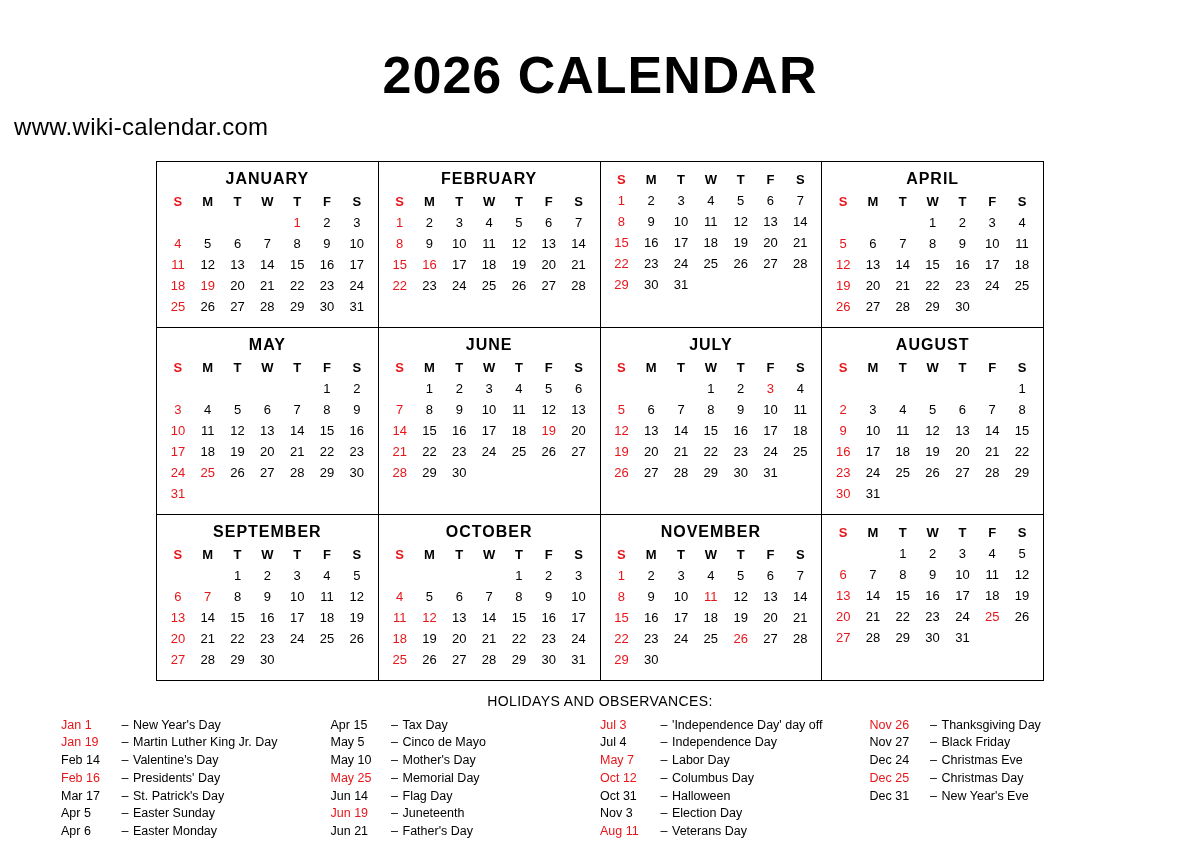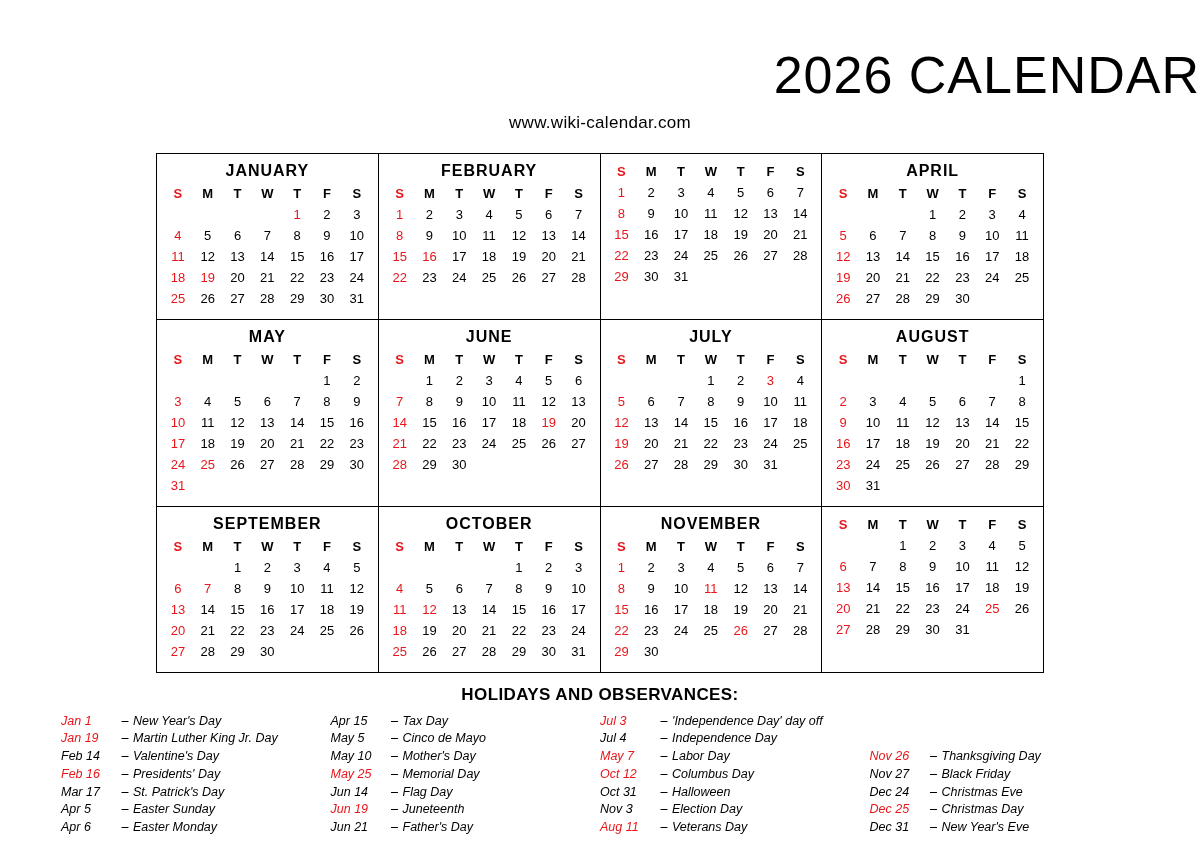--- a/index.html
+++ b/index.html
@@ -14,32 +14,32 @@
     color: #000000;
     overflow: hidden;
   }
   .page {
     position: relative;
     width: 1200px;
     height: 856px;
     box-sizing: border-box;
   }
   .title {
-    text-align: right;
+    text-align: center;
     font-size: 52px;
-    font-weight: normal;
+    font-weight: bold;
     letter-spacing: 1px;
     margin-top: 48px;
     line-height: 1.05;
   }
   .subtitle {
-    text-align: center;
-    font-size: 17px;
+    font-size: 24px;
     margin-top: 10px;
     letter-spacing: 0.3px;
+    margin-left: 14px;
   }
   .calendar-grid {
     margin: 20px auto 0 auto;
     width: 888px;
     border: 1px solid #000;
     border-collapse: collapse;
     table-layout: fixed;
   }
   .calendar-grid td.month-cell {
     border: 1px solid #000;
@@ -70,32 +70,31 @@
     font-size: 13px;
     text-align: center;
     padding: 2px 0;
     height: 17px;
   }
   td.sun, th.sun, td.hol {
     color: #e8161b;
   }
   .holidays-title {
     text-align: center;
-    font-weight: bold;
-    font-size: 17px;
+    font-weight: normal;
+    font-size: 14px;
     letter-spacing: 0.4px;
     margin-top: 12px;
   }
   .holidays {
     width: 1078px;
     margin: 8px auto 16px auto;
     display: flex;
     justify-content: space-between;
-    align-items: flex-end;
-    font-style: italic;
+    align-items: flex-start;
   }
   .hol-col {
     width: 25%;
     padding-right: 6px;
     box-sizing: border-box;
   }
   .hol-row {
     display: flex;
     font-size: 12.5px;
     line-height: 1.26;

